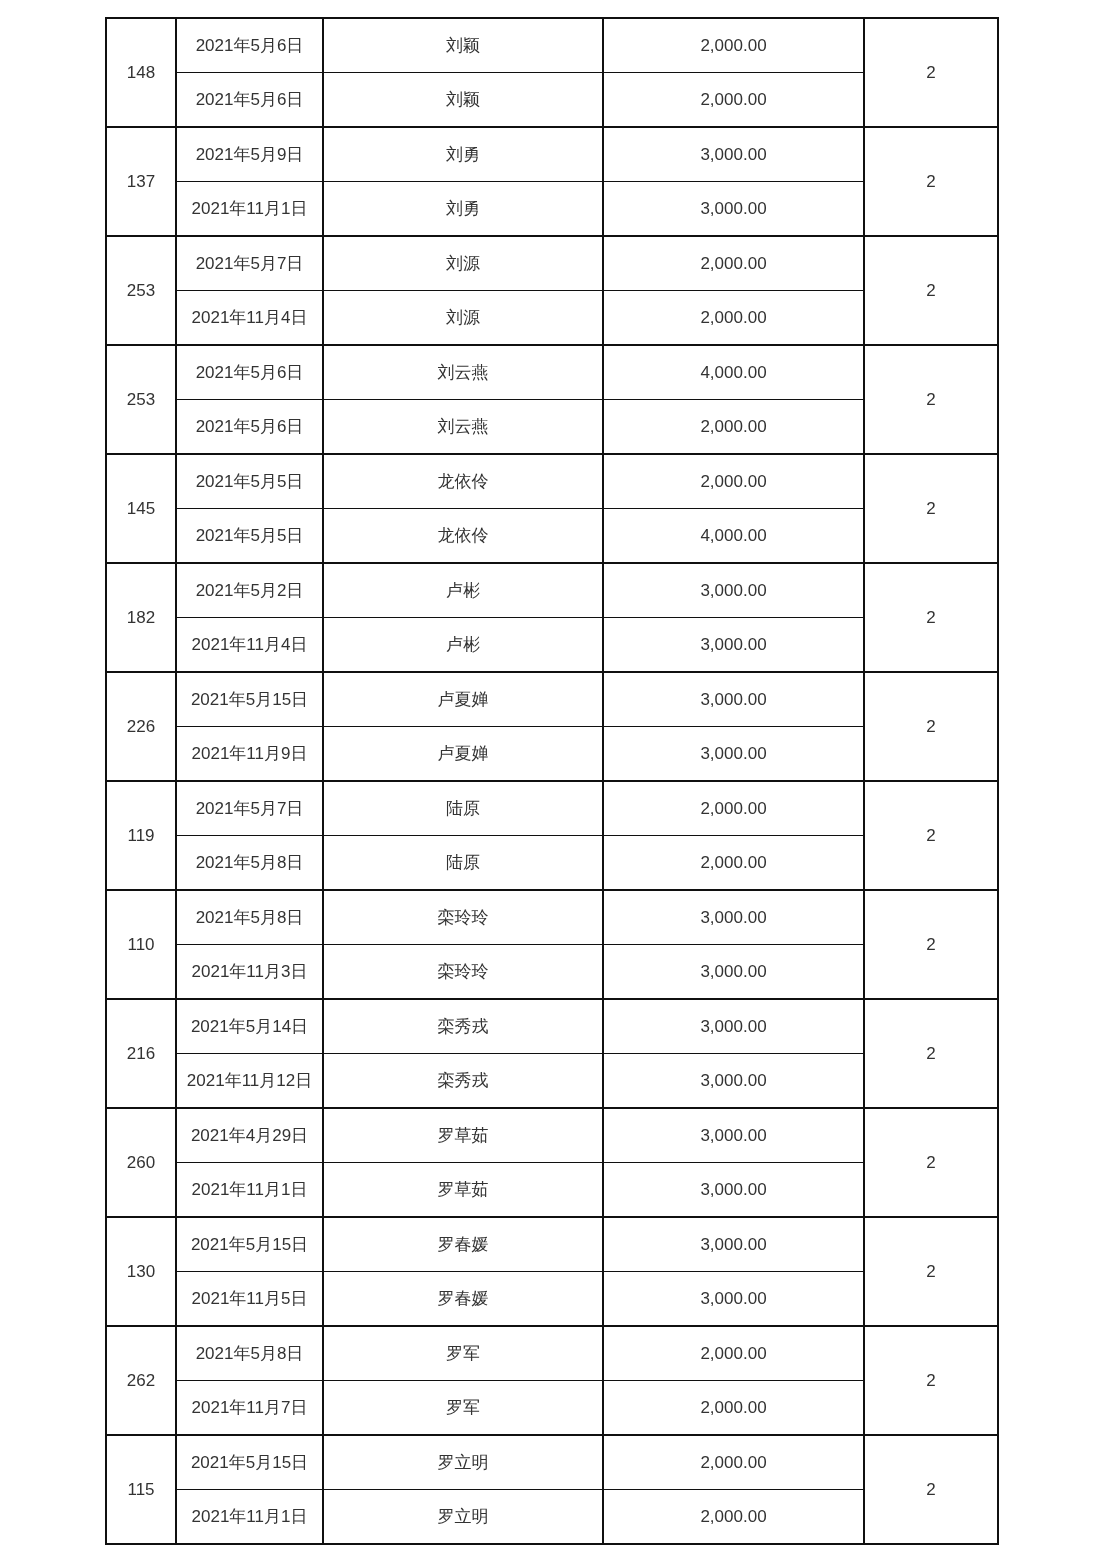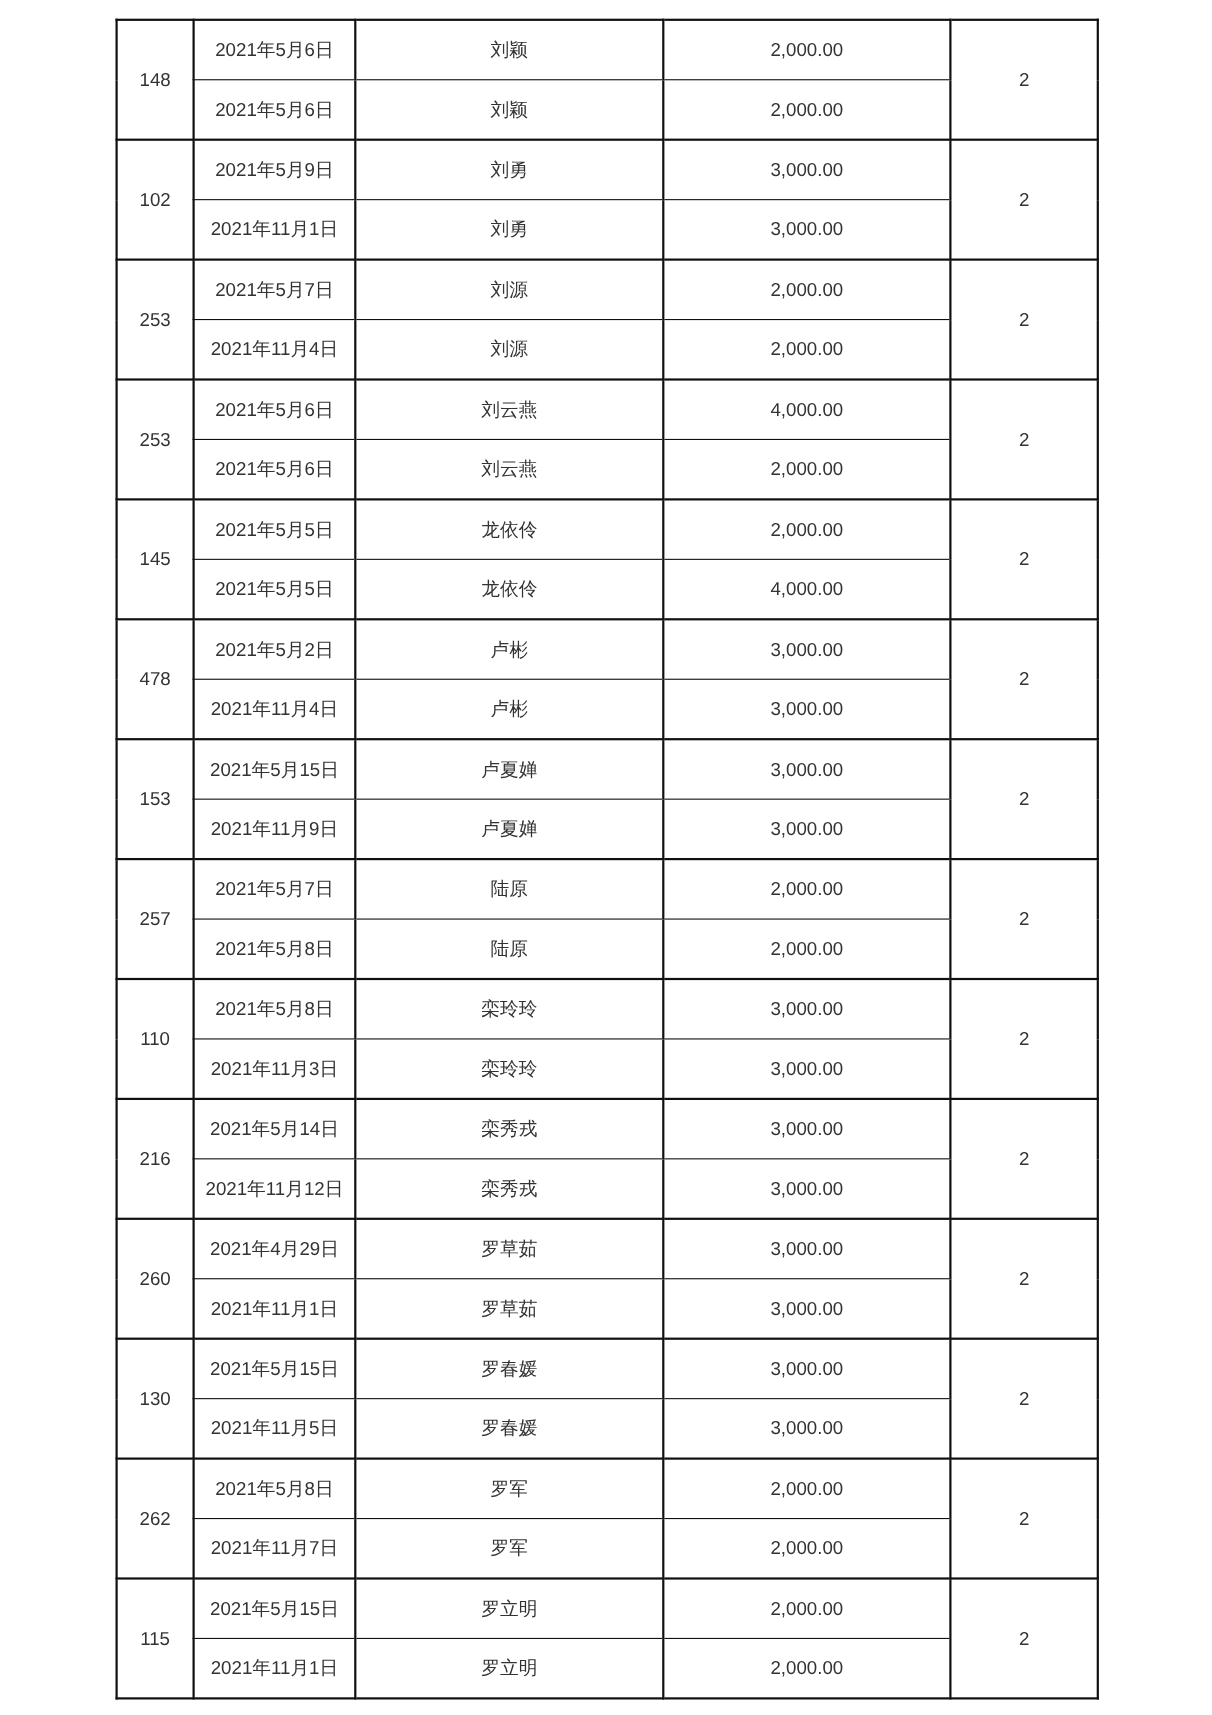--- a/index.html
+++ b/index.html
@@ -64,21 +64,21 @@
           <td class="thin-bottom">刘颖</td>
           <td class="thin-bottom">2,000.00</td>
           <td rowspan="2">2</td>
         </tr>
         <tr>
           <td class="thin-top">2021年5月6日</td>
           <td class="thin-top">刘颖</td>
           <td class="thin-top">2,000.00</td>
         </tr>
         <tr>
-          <td rowspan="2">102</td>
+          <td rowspan="2">137</td>
           <td class="thin-bottom">2021年5月9日</td>
           <td class="thin-bottom">刘勇</td>
           <td class="thin-bottom">3,000.00</td>
           <td rowspan="2">2</td>
         </tr>
         <tr>
           <td class="thin-top">2021年11月1日</td>
           <td class="thin-top">刘勇</td>
           <td class="thin-top">3,000.00</td>
         </tr>
@@ -112,45 +112,45 @@
           <td class="thin-bottom">龙依伶</td>
           <td class="thin-bottom">2,000.00</td>
           <td rowspan="2">2</td>
         </tr>
         <tr>
           <td class="thin-top">2021年5月5日</td>
           <td class="thin-top">龙依伶</td>
           <td class="thin-top">4,000.00</td>
         </tr>
         <tr>
-          <td rowspan="2">478</td>
+          <td rowspan="2">182</td>
           <td class="thin-bottom">2021年5月2日</td>
           <td class="thin-bottom">卢彬</td>
           <td class="thin-bottom">3,000.00</td>
           <td rowspan="2">2</td>
         </tr>
         <tr>
           <td class="thin-top">2021年11月4日</td>
           <td class="thin-top">卢彬</td>
           <td class="thin-top">3,000.00</td>
         </tr>
         <tr>
-          <td rowspan="2">153</td>
+          <td rowspan="2">226</td>
           <td class="thin-bottom">2021年5月15日</td>
           <td class="thin-bottom">卢夏婵</td>
           <td class="thin-bottom">3,000.00</td>
           <td rowspan="2">2</td>
         </tr>
         <tr>
           <td class="thin-top">2021年11月9日</td>
           <td class="thin-top">卢夏婵</td>
           <td class="thin-top">3,000.00</td>
         </tr>
         <tr>
-          <td rowspan="2">257</td>
+          <td rowspan="2">119</td>
           <td class="thin-bottom">2021年5月7日</td>
           <td class="thin-bottom">陆原</td>
           <td class="thin-bottom">2,000.00</td>
           <td rowspan="2">2</td>
         </tr>
         <tr>
           <td class="thin-top">2021年5月8日</td>
           <td class="thin-top">陆原</td>
           <td class="thin-top">2,000.00</td>
         </tr>

